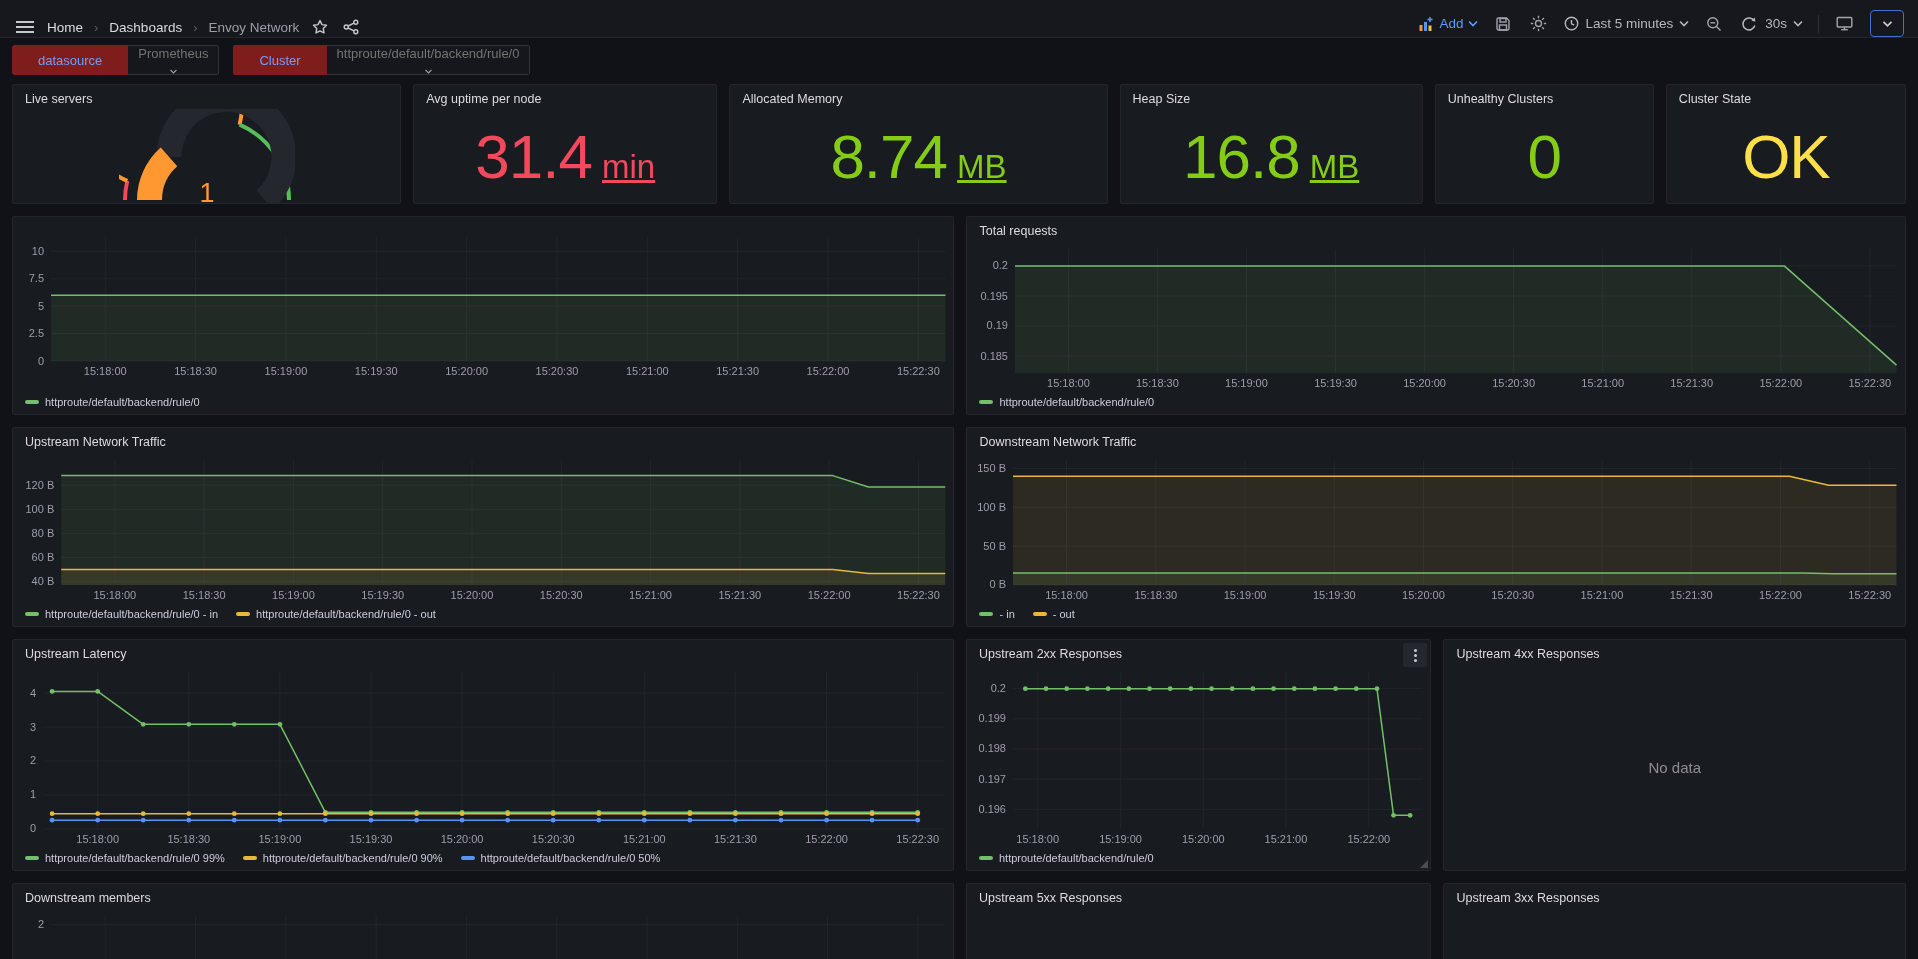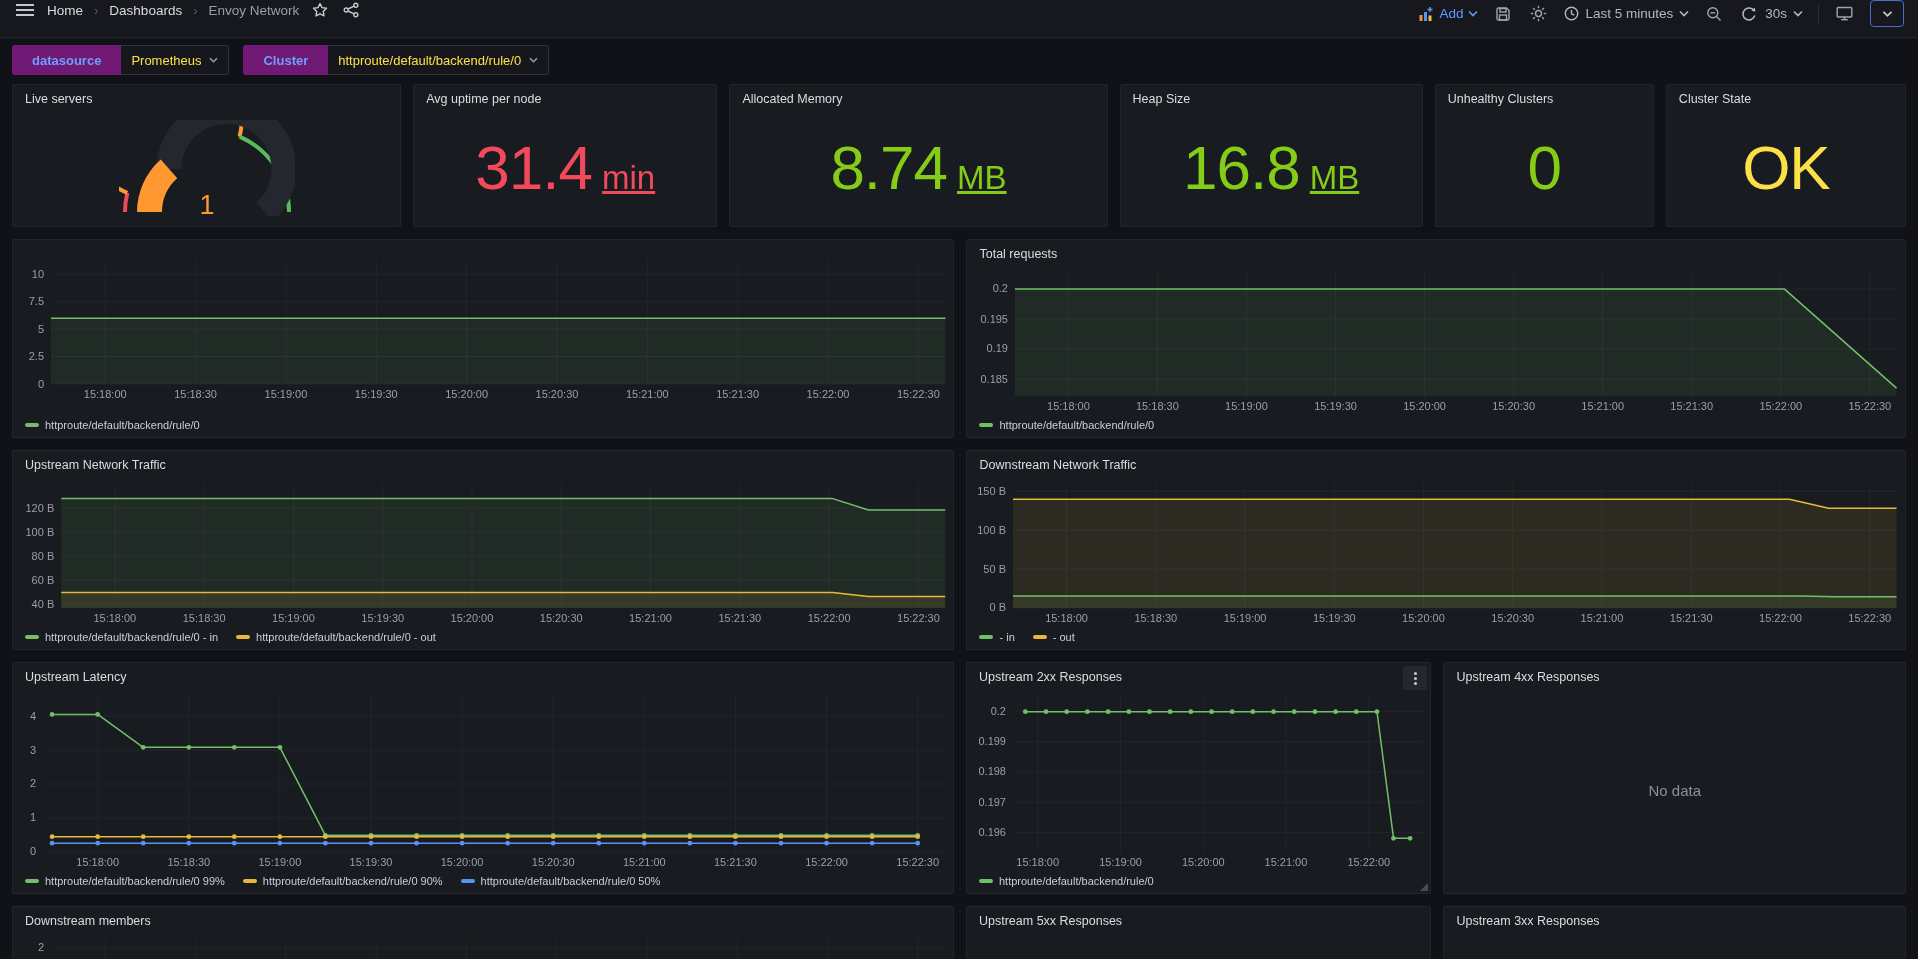--- a/index.html
+++ b/index.html
@@ -2,47 +2,47 @@
 <html><head>
 <meta charset="utf-8">
 <style>
   * { box-sizing: border-box; margin: 0; padding: 0; }
   html,body { background:#111217; }
   body { font-family:"Liberation Sans", sans-serif; color:#ccccdc; }
   .app { width:1918px; height:959px; overflow:hidden; background:#111217; }
 
   
   .navbar { height:38px; background:#16181d; border-bottom:1px solid #24262b;
-            display:flex; align-items:flex-start; padding:0 14px; }
+            display:flex; align-items:flex-end; padding:0 14px; }
   .nav-left { display:flex; align-items:center; gap:11px; }
   .icon-btn { display:flex; align-items:center; justify-content:center; color:#a2a4ab; cursor:pointer; background:none; border:none; padding:2px; }
   .crumb { font-size:13.5px; font-weight:500; color:#dadbe0; cursor:pointer; }
   .crumb.current { color:#9d9da6; font-weight:400; }
   .crumb-sep { color:#5a5c63; font-size:13px; }
   .nav-spacer { flex:1; }
   .nav-right { display:flex; align-items:center; gap:15px; }
   .add-btn { display:flex; align-items:center; gap:5px; color:#5b9bff; font-size:13.5px; font-weight:500; cursor:pointer; }
   .time-btn { display:flex; align-items:center; gap:6px; color:#b6b7bd; font-size:13.5px; cursor:pointer; }
   .refresh-group { display:flex; align-items:center; gap:6px; color:#b6b7bd; font-size:13.5px; }
   .nav-divider { width:1px; height:18px; background:#2e3036; }
   .chev-outline-btn { width:34px; height:27px; border:1.5px solid #466fd0; border-radius:4px;
             display:flex; align-items:center; justify-content:center; color:#c7c8cd; background:none; cursor:pointer; }
 
   
   .dash { padding:7px 12px 0 12px; }
   .var-row { display:flex; gap:14px; margin-bottom:9px; }
   .var-chip { display:flex; height:30px; border-radius:2px; overflow:hidden; font-size:13px; }
-  .var-label { background:#701a75; color:#6e9fff; font-weight:700; display:flex; align-items:center; padding:0 20px; border-radius:2px 0 0 2px; cursor:pointer; }
-  .var-value { background:#15171c; border:1px solid #31343b; border-left:none; color:#fde047;
-               display:flex; align-items:center; gap:8px; padding:0 10px; border-radius:0 2px 2px 0; cursor:pointer; }
+  .var-label { background:#7f1d1d; color:#6e9fff; font-weight:400; display:flex; align-items:center; padding:0 26px; border-radius:2px 0 0 2px; cursor:pointer; }
+  .var-value { background:#15171c; border:1px solid #31343b; border-left:none; color:#737373;
+               display:flex; align-items:center; gap:8px; padding:0 10px; border-radius:0 2px 2px 0; cursor:pointer;flex-direction:column; }
   .var-value .chev { color:#9d9da8; }
 
   
   .row { display:grid; gap:12px; margin-bottom:12px; }
-  .row-stats  { grid-template-columns:389fr 304fr 378fr 303fr 219fr 240fr; height:143px; }
+  .row-stats  { grid-template-columns:389fr 304fr 378fr 303fr 219fr 240fr; height:120px; }
   .row-two    { grid-template-columns:943fr 940fr; height:199px; }
   .row-two-b  { grid-template-columns:943fr 940fr; height:200px; }
   .row-three  { grid-template-columns:943fr 466fr 463fr; height:232px;border-radius:18px; }
   .row-four   { grid-template-columns:943fr 466fr 463fr; height:150px; margin-bottom:0; }
 
   .panel { background:#181b1f; border:1px solid #23252b; border-radius:2px; position:relative;
            display:flex; flex-direction:column; overflow:hidden; }
   .panel-title { font-size:12.5px; font-weight:500; color:#dcdce2; padding:7px 12px 3px 12px; cursor:pointer; white-space:nowrap; }
   .chart { flex:1; width:100%; display:block; }
   .legend { height:21px; display:flex; align-items:center; gap:18px; padding:0 0 4px 12px; font-size:11px; color:#ccccdc; }

